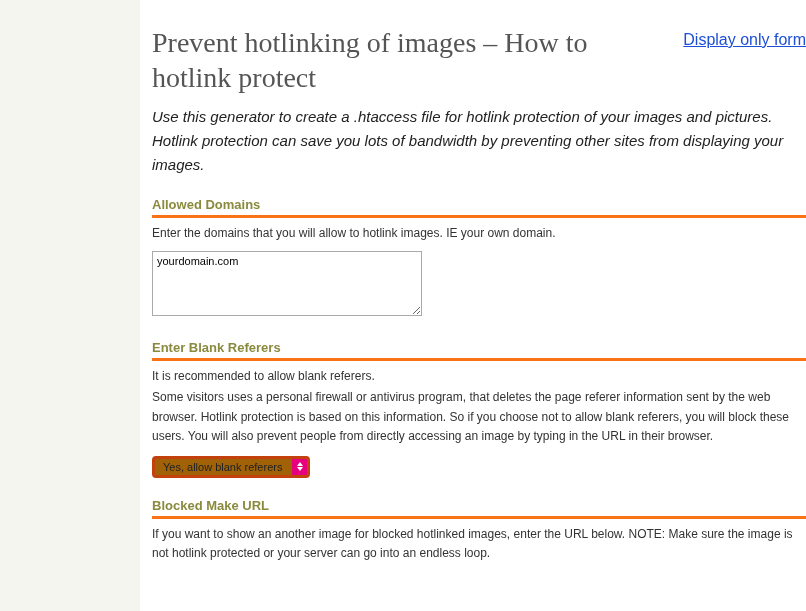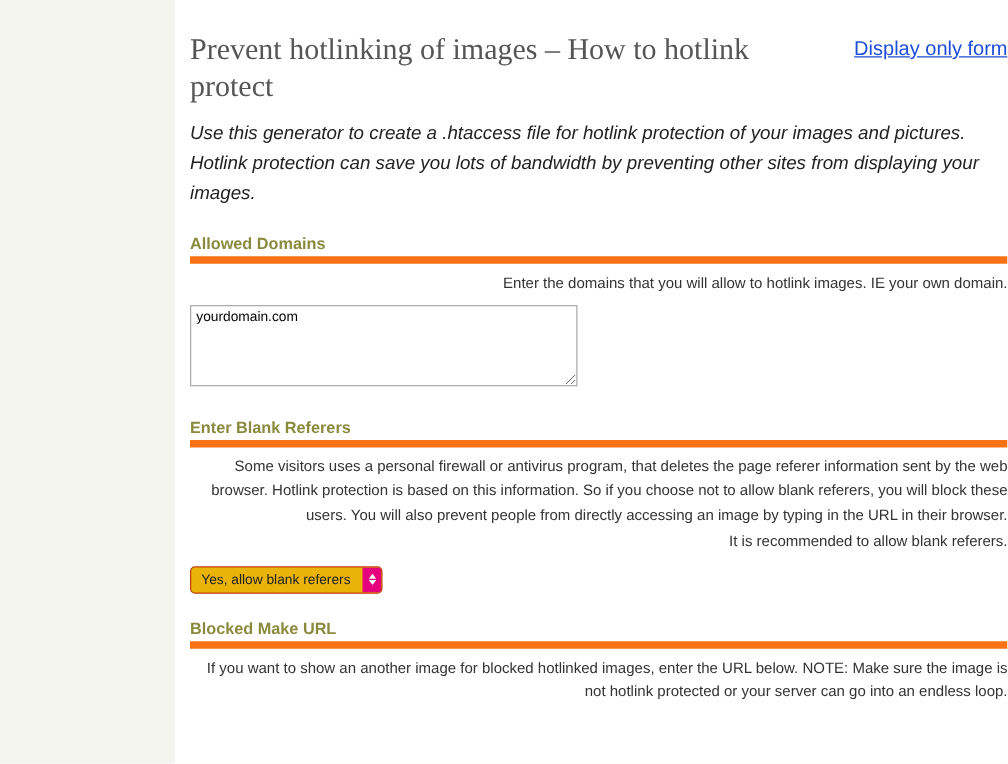--- a/index.html
+++ b/index.html
@@ -23,21 +23,21 @@
     .header-row {
       display: flex;
       justify-content: space-between;
       align-items: flex-start;
       margin-bottom: 10px;
     }
     h1 {
       font-family: Georgia, 'Times New Roman', serif;
       font-weight: normal;
       color: #555555;
-      font-size: 24px;
+      font-size: 28px;
       line-height: 1.25;
       max-width: 490px;
     }
     .display-link {
       color: #1d4ed8;
       text-decoration: underline;
       font-size: 16px;
       white-space: nowrap;
       margin-top: 6px;
       cursor: pointer;
@@ -54,49 +54,48 @@
       text-decoration: underline;
       cursor: pointer;
     }
     .section {
       margin-top: 20px;
     }
     .section-title {
       font-size: 13px;
       font-weight: bold;
       color: #8a8a3e;
-      border-bottom: 6px solid #f97316;
+      border-bottom: 3px solid #f97316;
       padding-bottom: 3px;
       margin-bottom: 6px;
     }
     .help-text {
       font-size: 12px;
       color: #333333;
       line-height: 1.6;
       margin-bottom: 2px;
-      text-align: right;
     }
     textarea {
-      width: 310px;
+      width: 270px;
       height: 65px;
       margin-top: 6px;
       font-family: Arial, sans-serif;
       font-size: 11px;
       padding: 3px 4px;
       border: 1px solid #aaaaaa;
       resize: both;
     }
     .select-wrap {
       display: inline-flex;
       align-items: stretch;
-      border: 1px solid #c2410c;
+      border: 3px solid #c2410c;
       border-radius: 4px;
       overflow: hidden;
       margin-top: 8px;
-      background: #eab308;
+      background: #a16207;
       height: 22px;
     }
     .select-wrap .select-text {
       font-size: 11px;
       color: #222222;
       padding: 3px 10px 3px 8px;
       display: flex;
       align-items: center;
     }
     .select-wrap .select-arrow {
@@ -136,22 +135,22 @@
   <p class="intro-text">Use this generator to create a .htaccess file for hotlink protection of your images and pictures. Hotlink protection can save you lots of bandwidth by preventing other sites from displaying your images.</p>
 
   <div class="section">
     <div class="section-title">Allowed Domains</div>
     <div class="help-text">Enter the domains that you will allow to hotlink images. IE your own domain.</div>
     <textarea style="">yourdomain.com</textarea>
   </div>
 
   <div class="section">
     <div class="section-title">Enter Blank Referers</div>
+    <div class="help-text">It is recommended to allow blank referers.</div>
     <div class="help-text">Some visitors uses a personal firewall or antivirus program, that deletes the page referer information sent by the web browser. Hotlink protection is based on this information. So if you choose not to allow blank referers, you will block these users. You will also prevent people from directly accessing an image by typing in the URL in their browser.</div>
-    <div class="help-text">It is recommended to allow blank referers.</div>
     <div class="select-wrap">
       <span class="select-text">Yes, allow blank referers</span>
       <span class="select-arrow">
         <span class="tri-up"></span>
         <span class="tri-down"></span>
       </span>
     </div>
   </div>
 
   <div class="section">

